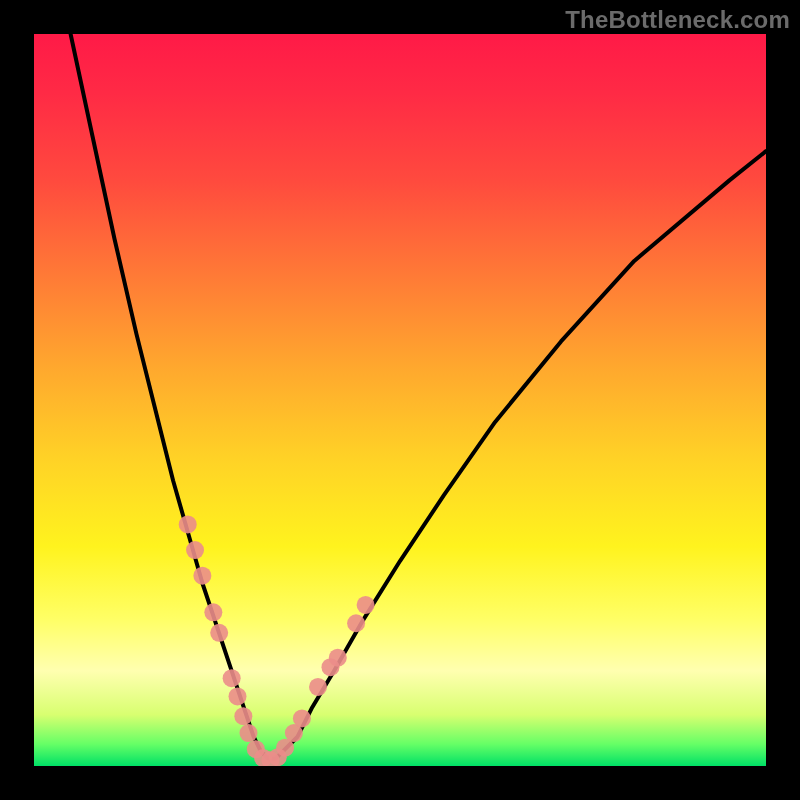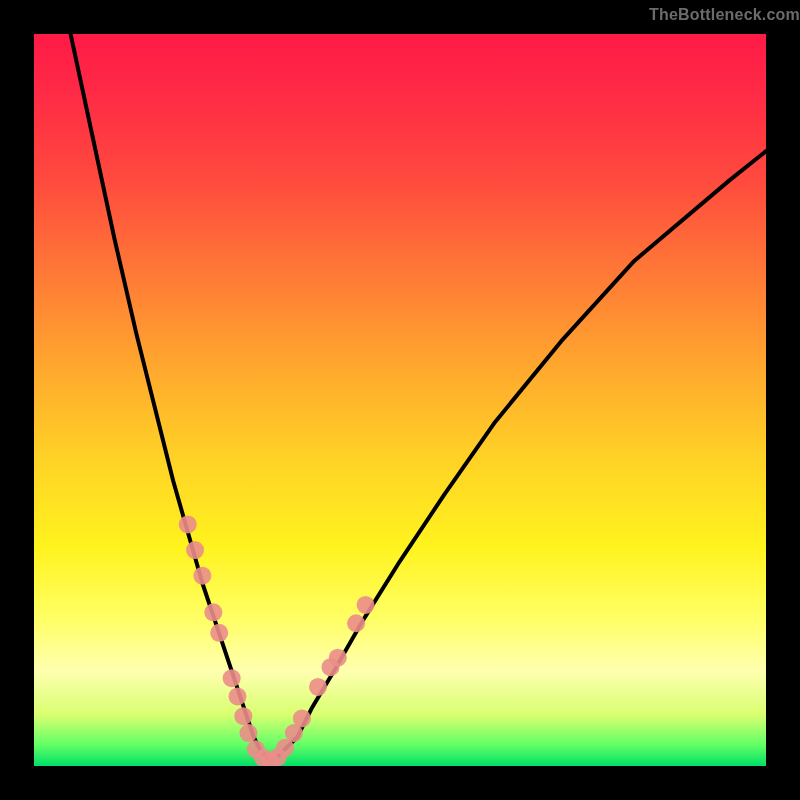--- a/index.html
+++ b/index.html
@@ -39,22 +39,22 @@
       #ffff66 80%,
       #ffffb0 87%,
       #d8ff70 93%,
       #66ff66 97%,
       #00e066 100%
     );
   }
   .watermark {
     position: absolute;
     top: 6px;
-    right: 0;
-    font-size: 16px;
+    right: 10px;
+    font-size: 24px;
     font-weight: 600;
     color: #6b6b6b;
     letter-spacing: 0.2px;
     z-index: 5;
   }
   svg.curve {
     position: absolute;
     inset: 0;
     width: 100%;
     height: 100%;

